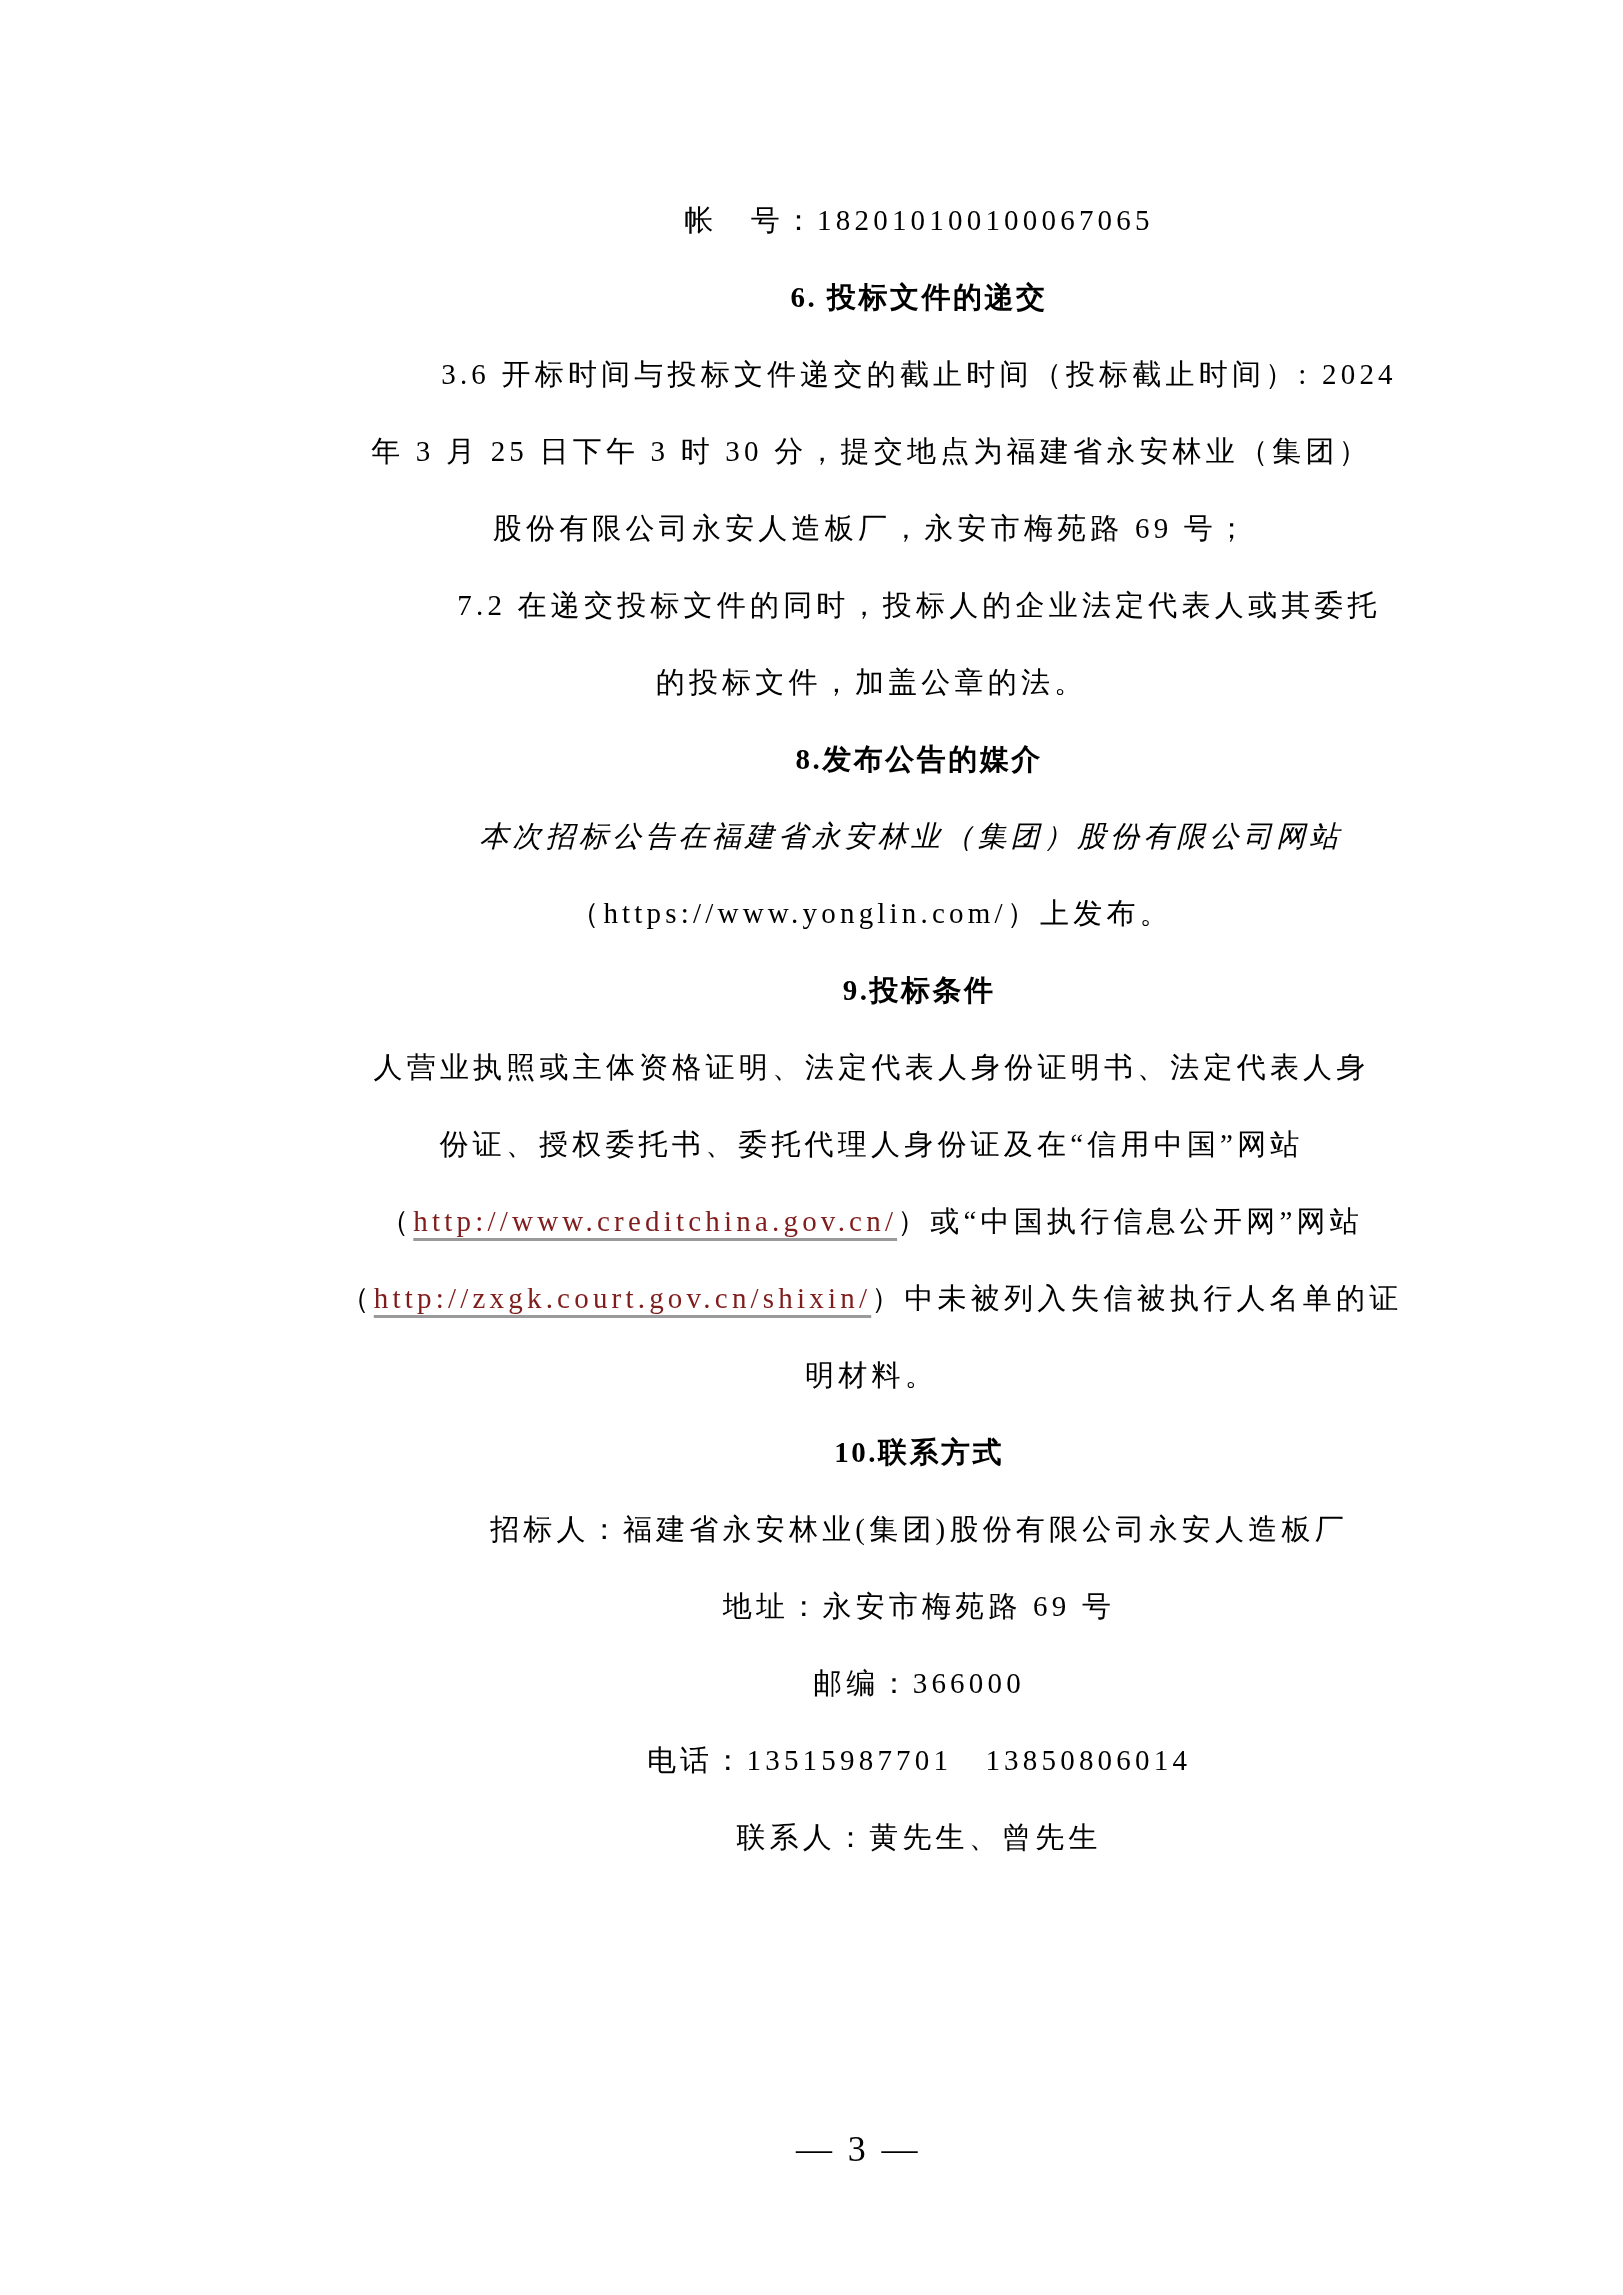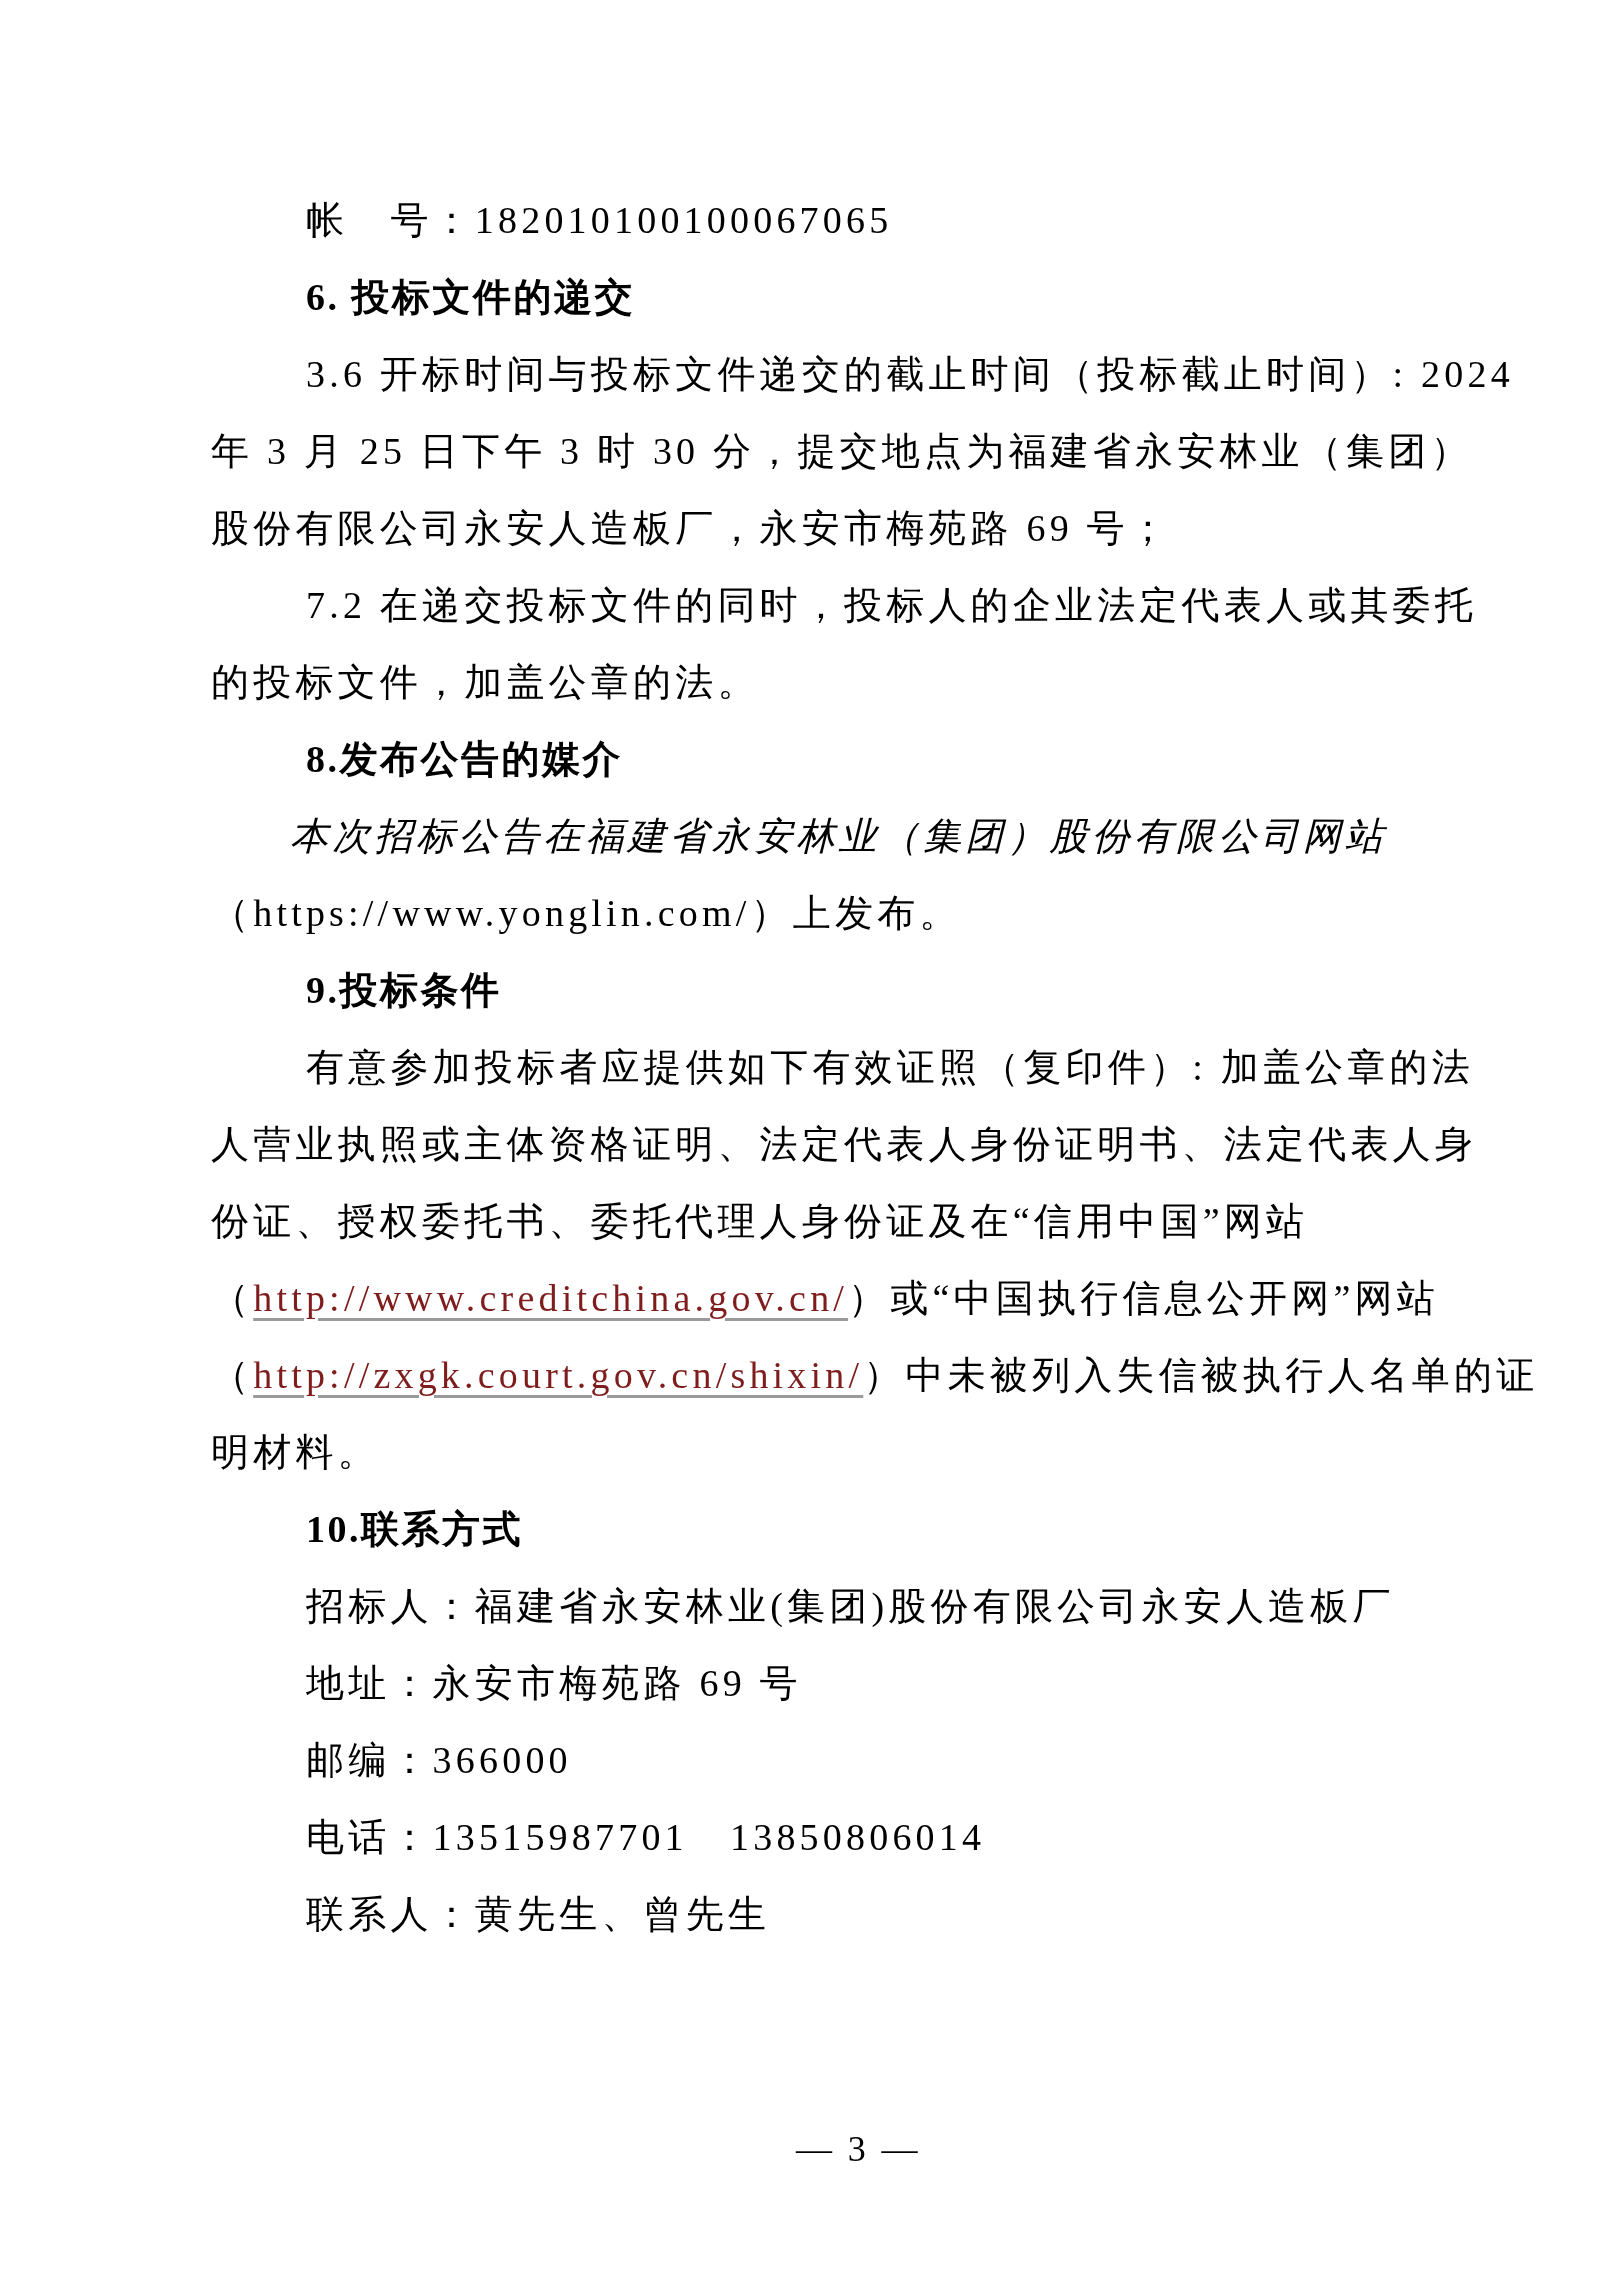--- a/index.html
+++ b/index.html
@@ -14,24 +14,25 @@
   .page {
     position: absolute; inset: 0;
     background: #ffffff;
   }
   .doc {
     position: absolute;
     left: 211px; top: 182px;
     width: 1321px;
   }
   .line {
-    font-size: 38px;
+    font-size: 29px;
     line-height: 77px;
     letter-spacing: 4.2px;
     white-space: pre;
+    text-align: center;
   }
   .indent { padding-left: 95px; }
   .indent-sm { padding-left: 79px; font-style: italic; }
   .bold { font-weight: bold; letter-spacing: 2.5px; }
   .doc-link {
     color: #7f1d1d;
     text-decoration: underline;
     text-decoration-color: #9a9a9a;
     text-decoration-thickness: 2.5px;
     text-underline-offset: 6.8px;
@@ -64,21 +65,20 @@
     <div class="line">股份有限公司永安人造板厂，永安市梅苑路 69 号；</div>
 
     <div class="line indent">7.2 在递交投标文件的同时，投标人的企业法定代表人或其委托</div>
     <div class="line">的投标文件，加盖公章的法。</div>
 
     <div class="line indent bold">8.发布公告的媒介</div>
     <div class="line indent-sm">本次招标公告在福建省永安林业（集团）股份有限公司网站</div>
     <div class="line">（https://www.yonglin.com/）上发布。</div>
 
     <div class="line indent bold">9.投标条件</div>
-    <div class="line indent">有意参加投标者应提供如下有效证照（复印件）: 加盖公章的法</div>
     <div class="line">人营业执照或主体资格证明、法定代表人身份证明书、法定代表人身</div>
     <div class="line">份证、授权委托书、委托代理人身份证及在“信用中国”网站</div>
 
     <div class="line"><span>（</span><a class="doc-link">http://www.creditchina.gov.cn/</a><span>）或“中国执行信息公开网”网站</span></div>
 
     <div class="line"><span>（</span><a class="doc-link">http://zxgk.court.gov.cn/shixin/</a><span>）中未被列入失信被执行人名单的证</span></div>
 
     <div class="line">明材料。</div>
 
     <div class="line indent bold">10.联系方式</div>

